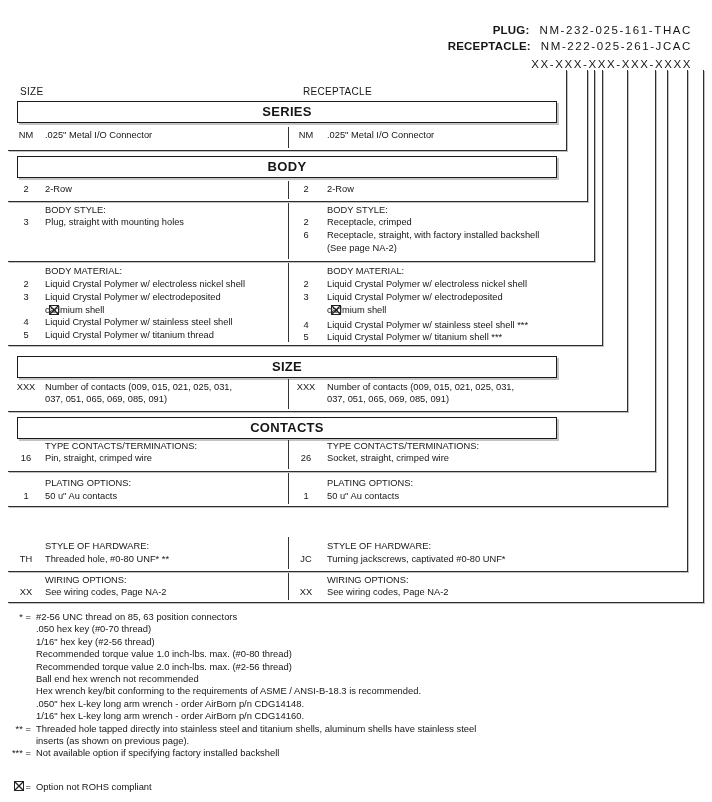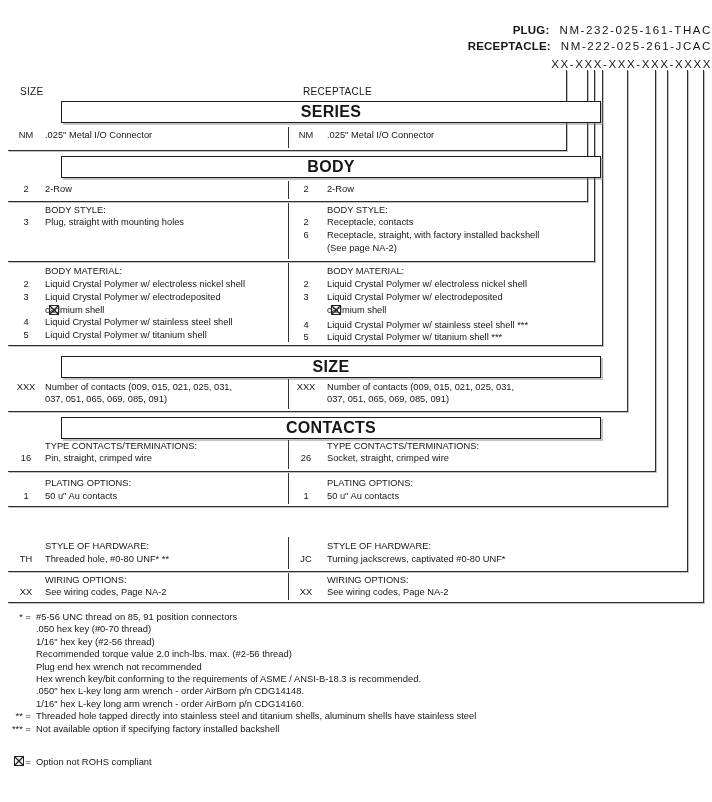--- a/index.html
+++ b/index.html
@@ -1,27 +1,27 @@
 <!DOCTYPE html>
 <html><head>
 <meta charset="utf-8">
 <style>
   html,body{margin:0;padding:0;background:#fff;}
   #page{position:relative;width:712px;height:802px;background:#fff;overflow:hidden;
         font-family:"Liberation Sans","DejaVu Sans",sans-serif;color:#161616;}
   
-  .pn-row{position:absolute;right:0;white-space:nowrap;text-align:center;}
+  .pn-row{position:absolute;right:20px;white-space:nowrap;text-align:center;}
   .pn-label{font-weight:bold;font-size:11.5px;letter-spacing:.2px;margin-right:10px;vertical-align:baseline;}
   .pn-value{font-size:11.5px;letter-spacing:1.6px;}
   
   .col-hdr{position:absolute;font-size:10px;letter-spacing:.3px;}
   
   .secbox{position:absolute;left:17px;width:538px;height:20px;border:1.6px solid #1a1a1a;background:#fff;
           box-shadow:2px 2px 0 rgba(125,125,125,.45);text-align:center;line-height:20px;
-          font-weight:bold;font-size:16px;letter-spacing:.3px;margin-left:44px;}
+          font-weight:bold;font-size:13px;letter-spacing:.3px;}
   
   .row{position:absolute;left:0;width:712px;height:12px;font-size:9.3px;}
   .row span{position:absolute;white-space:nowrap;}
   .cl{left:12px;width:28px;text-align:center;}
   .tl{left:45px;}
   .cr{left:292px;width:28px;text-align:center;}
   .tr{left:327px;}
   
   .vdiv{position:absolute;left:288px;width:1px;background:#333;}
   
@@ -91,21 +91,21 @@
 
   <div class="vdiv" style="top:203px;height:56px"></div>
   <div class="row" style="top:205px">
     <span class="tl">BODY STYLE:</span>
     <span class="tr">BODY STYLE:</span>
   </div>
   <div class="row" style="top:217px">
     <span class="cl">3</span>
     <span class="tl">Plug, straight with mounting holes</span>
     <span class="cr">2</span>
-    <span class="tr">Receptacle, contacts</span>
+    <span class="tr">Receptacle, crimped</span>
   </div>
   <div class="row" style="top:230px">
     <span class="cr">6</span>
     <span class="tr">Receptacle, straight, with factory installed backshell</span>
   </div>
   <div class="row" style="top:243px">
     <span class="tr">(See page NA-2)</span>
   </div>
 
   <div class="vdiv" style="top:263px;height:79px"></div>
@@ -136,21 +136,21 @@
       </span>
   </div>
   <div class="row" style="top:317px">
     <span class="cl">4</span>
     <span class="tl">Liquid Crystal Polymer w/ stainless steel shell</span>
     <span class="cr" style="top:3px">4</span>
     <span class="tr" style="top:3px">Liquid Crystal Polymer w/ stainless steel shell ***</span>
   </div>
   <div class="row" style="top:330px">
     <span class="cl">5</span>
-    <span class="tl">Liquid Crystal Polymer w/ titanium shell</span>
+    <span class="tl">Liquid Crystal Polymer w/ titanium thread</span>
     <span class="cr" style="top:2px">5</span>
     <span class="tr" style="top:2px">Liquid Crystal Polymer w/ titanium shell ***</span>
   </div>
 
   <div class="secbox" style="top:356px">
     <span>SIZE</span>
   </div>
   <div class="vdiv" style="top:379px;height:30px"></div>
   <div class="row" style="top:382px">
     <span class="cl">XXX</span>
@@ -206,26 +206,28 @@
     <span class="tr">WIRING OPTIONS:</span>
   </div>
   <div class="row" style="top:587px">
     <span class="cl">XX</span>
     <span class="tl">See wiring codes, Page NA-2</span>
     <span class="cr">XX</span>
     <span class="tr">See wiring codes, Page NA-2</span>
   </div>
 
   <div id="footnotes">
-    <div class="fn-line"><span class="fn-marker">* =</span><span>#5-56 UNC thread on 85, 91 position connectors</span></div>
+    <div class="fn-line"><span class="fn-marker">* =</span><span>#2-56 UNC thread on 85, 63 position connectors</span></div>
     <div class="fn-line"><span class="fn-marker"></span><span>.050 hex key (#0-70 thread)</span></div>
     <div class="fn-line"><span class="fn-marker"></span><span>1/16" hex key (#2-56 thread)</span></div>
+    <div class="fn-line"><span class="fn-marker"></span><span>Recommended torque value 1.0 inch-lbs. max. (#0-80 thread)</span></div>
     <div class="fn-line"><span class="fn-marker"></span><span>Recommended torque value 2.0 inch-lbs. max. (#2-56 thread)</span></div>
-    <div class="fn-line"><span class="fn-marker"></span><span>Plug end hex wrench not recommended</span></div>
+    <div class="fn-line"><span class="fn-marker"></span><span>Ball end hex wrench not recommended</span></div>
     <div class="fn-line"><span class="fn-marker"></span><span>Hex wrench key/bit conforming to the requirements of ASME / ANSI-B-18.3 is recommended.</span></div>
     <div class="fn-line"><span class="fn-marker"></span><span>.050" hex L-key long arm wrench - order AirBorn p/n CDG14148.</span></div>
     <div class="fn-line"><span class="fn-marker"></span><span>1/16" hex L-key long arm wrench - order AirBorn p/n CDG14160.</span></div>
     <div class="fn-line"><span class="fn-marker">** =</span><span>Threaded hole tapped directly into stainless steel and titanium shells, aluminum shells have stainless steel</span></div>
+    <div class="fn-line"><span class="fn-marker"></span><span>inserts (as shown on previous page).</span></div>
     <div class="fn-line"><span class="fn-marker">*** =</span><span>Not available option if specifying factory installed backshell</span></div>
     <div class="fn-line fn-gap"><span class="fn-marker"><span class="xbox xbox-fn"></span><span>=</span></span><span>Option not ROHS compliant</span></div>
   </div>
 
 </div>
 
 </body></html>

